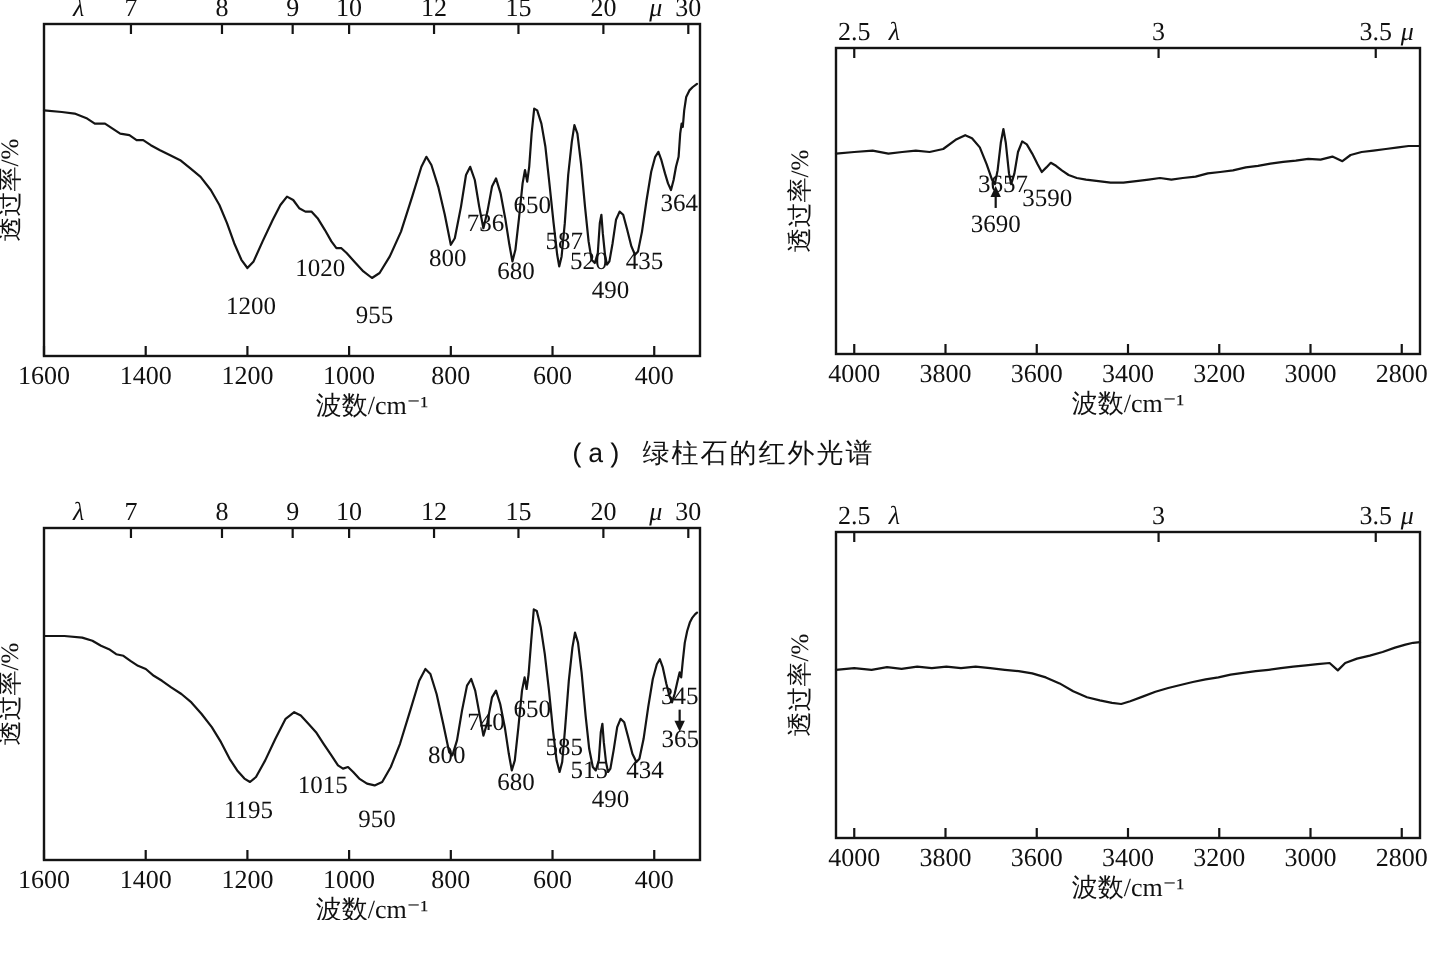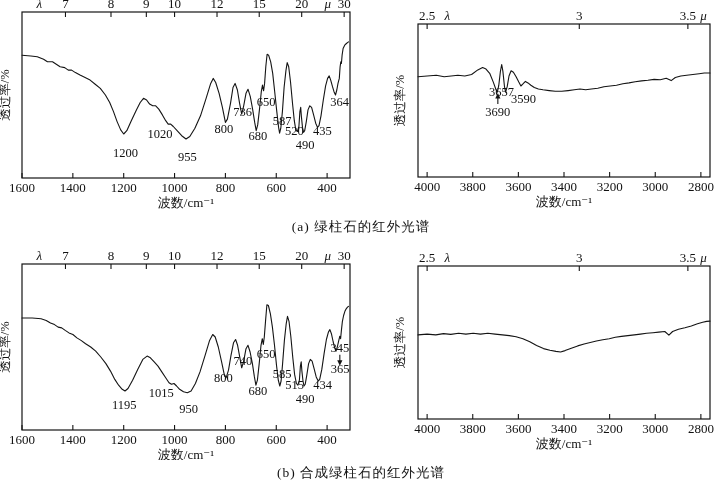--- a/index.html
+++ b/index.html
@@ -8,21 +8,21 @@
   .figure-grid{
     display:grid;
     grid-template-columns:360px 362px;
     grid-template-rows:210px 34px 216px 26px;
     width:722px;height:486px;background:#fff;
   }
   .panel-cell{position:relative;}
   .caption-row{
     grid-column:1 / span 2;
     display:flex;align-items:center;justify-content:center;
-    font-size:13.5px;letter-spacing:1px;color:#111;
+    font-size:13.5px;letter-spacing:1px;color:#111;font-family:Liberation Mono, monospace;
   }
   svg{display:block;}
   svg text{fill:#111;}
 </style>
 </head>
 <body>
 
 <div class="figure-grid">
   <div class="panel-cell" id="panel-0">
       <svg width="360" height="210" viewBox="0 0 360 210">
@@ -190,14 +190,13 @@
         <line x1="219.284375" y1="22" x2="219.284375" y2="27" stroke="#141414" stroke-width="1.1"></line>
         <text x="219.284375" y="18" text-anchor="middle" font-size="13">3</text>
         <line x1="327.871875" y1="22" x2="327.871875" y2="27" stroke="#141414" stroke-width="1.1"></line>
         <text x="327.871875" y="18" text-anchor="middle" font-size="13">3.5</text>
         <text x="343.6125" y="18" text-anchor="middle" font-size="13" font-style="italic">μ</text>
         <text x="204" y="204" text-anchor="middle" font-size="13">波数/cm⁻¹</text>
         <text x="44" y="98.5" text-anchor="middle" font-size="12.5" transform="rotate(-90 44 98.5)">透过率/%</text>
         <path d="M58.0 90.9L67.1 90.1L75.8 90.9L83.5 89.6L90.8 90.4L98.6 89.3L105.9 90.1L113.2 89.3L120.5 90.1L127.8 89.3L135.1 90.1L142.4 90.9L149.3 91.6L156.1 92.7L162.9 94.7L169.8 97.7L176.6 101.6L183.5 104.6L189.9 106.2L196.0 107.4L200.6 108.0L205.1 106.6L211.3 104.3L217.7 101.9L224.1 100.0L230.2 98.5L236.4 97.0L242.8 95.7L249.2 94.7L255.3 93.3L261.5 92.4L267.9 91.6L274.3 90.9L280.4 90.1L286.6 89.3L293.0 88.7L298.7 88.1L304.8 87.5L308.9 91.2L312.6 87.5L318.5 85.3L324.9 83.8L331.3 82.0L337.5 79.8L342.7 78.3L346.6 77.4L350.0 77.1" fill="none" stroke="#141414" stroke-width="1.1" stroke-linejoin="round" stroke-linecap="round"></path>
       </svg>
     </div>
-  <div class="caption-row">(b) 合成绿柱石的红外光谱</div>
 </div>
 
 </body></html>

